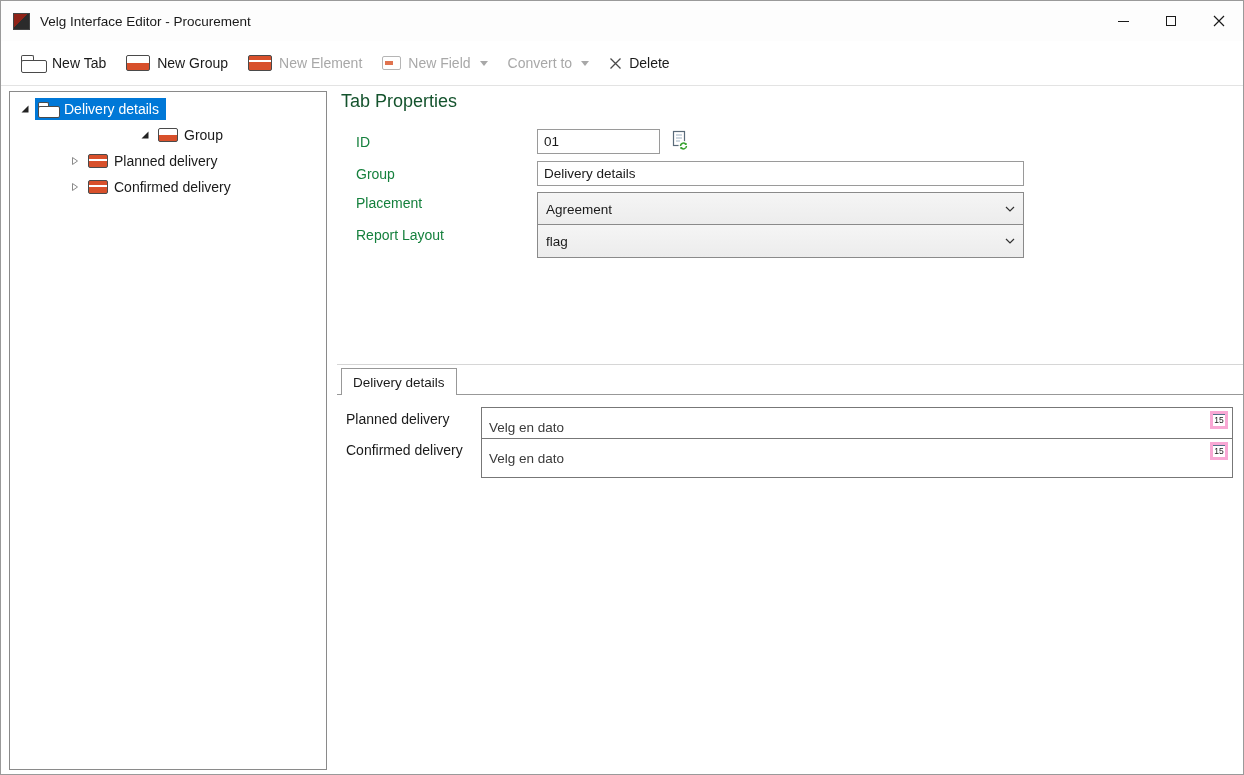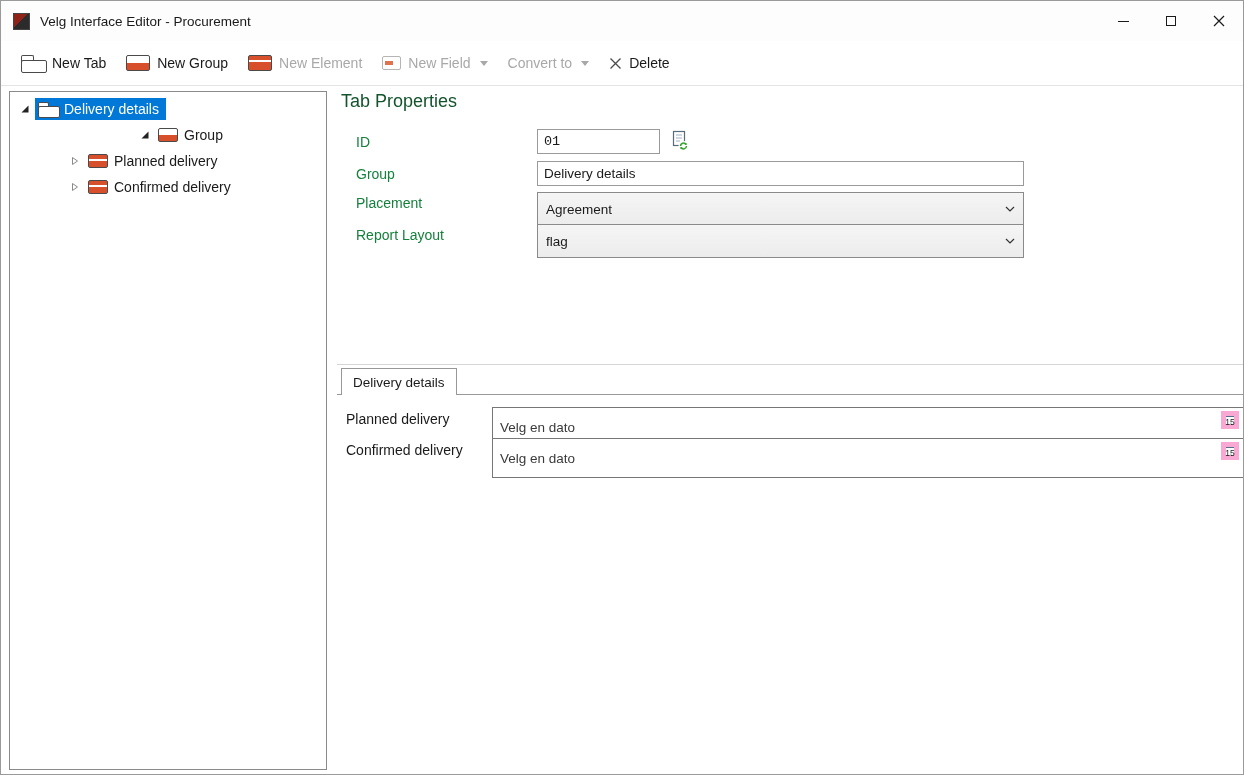--- a/index.html
+++ b/index.html
@@ -47,24 +47,24 @@
   .fld-label { position:absolute; left:355px; font-size:14px; color:#15803d; }
   .txt-input { position:absolute; height:25px; border:1px solid #9a9a9a; background:#fff; font-family:inherit; font-size:13.5px; color:#1a1a1a; padding:0 6px; }
   .copy-btn { position:absolute; left:666px; top:127px; width:26px; height:28px; background:none; border:none; cursor:pointer; padding:0; }
   .combo { position:absolute; left:536px; width:487px; height:25px; border:1px solid #8a8a8a; background:linear-gradient(#f5f5f5,#ececec); display:flex; align-items:center; justify-content:space-between; padding:16px 8px; font-size:13.5px; color:#1a1a1a; cursor:pointer; }
 
   
   .split-line { position:absolute; left:336px; top:363px; width:908px; height:1px; background:#d6d6d6; }
   .tabstrip-line { position:absolute; left:336px; top:393px; width:908px; height:1px; background:#989898; z-index:1; }
   .preview-tab { position:absolute; left:340px; top:367px; width:116px; height:27px; background:#fff; border:1px solid #989898; border-bottom:none; z-index:2; display:flex; align-items:center; padding-left:11px; font-size:13.5px; color:#1a1a1a; cursor:pointer; }
   .prev-label { position:absolute; left:345px; font-size:14px; color:#1a1a1a; }
-  .date-field { position:absolute; left:480px; width:752px; height:40px; border:1px solid #777; background:#fff;margin-left:11px; }
+  .date-field { position:absolute; left:480px; width:752px; height:40px; border:1px solid #777; background:#fff; }
   .date-field input { width:100%; height:100%; border:none; padding:0 28px 0 7px; font-family:inherit; font-size:13.5px; color:#222; }
   .date-field input::placeholder { color:#3a3a3a; opacity:1; }
-  .cal-icon { position:absolute; right:4px; top:3px; width:18px; height:18px; border:5px solid #f9a8d4; background:#fff; display:flex; flex-direction:column; align-items:center; cursor:pointer; }
+  .cal-icon { position:absolute; right:4px; top:3px; width:18px; height:18px; border:3px solid #f9a8d4; background:#fff; display:flex; flex-direction:column; align-items:center; cursor:pointer; }
   .cal-top { width:100%; height:4px; background:#b9c8d8; border-bottom:1px solid #55718a; }
   .cal-day { font-size:8.5px; line-height:11px; color:#1a1a1a; }
 </style>
 </head>
 <body>
 
 <div class="window">
 
   <div class="titlebar">
     <span class="app-icon"></span>
@@ -161,21 +161,21 @@
       <span class="tree-node">
         <span class="icon-element sm"></span>
         <span>Confirmed delivery</span>
       </span>
     </div>
   </div>
 
   <div class="props-heading">Tab Properties</div>
 
   <span class="fld-label" style="top:133px;">ID</span>
-  <input class="txt-input" style="left: 536px; top: 128px; width: 123px; font-family: Liberation Mono, monospace;" value="01">
+  <input class="txt-input" style="left: 536px; top: 128px; width: 123px;" value="01">
   <button class="copy-btn">
     <svg width="22" height="24" viewBox="0 0 22 24">
       <rect x="4.5" y="2.5" width="11" height="14" fill="#fff" stroke="#5a6b7a" stroke-width="1.2"></rect>
       <path d="M7,6 h6 M7,9 h6 M7,12 h4" stroke="#9fb2c2" stroke-width="1"></path>
       <circle cx="14.5" cy="17" r="5" fill="#fff"></circle>
       <path d="M11.5,17 a3,3 0 0 1 5.6,-1.4" fill="none" stroke="#35a12e" stroke-width="1.5"></path>
       <path d="M17.5,17 a3,3 0 0 1 -5.6,1.4" fill="none" stroke="#35a12e" stroke-width="1.5"></path>
       <path d="M17.8,14 l-0.4,2.2 -2.1,-0.9 Z" fill="#35a12e"></path>
       <path d="M11.2,20 l0.4,-2.2 2.1,0.9 Z" fill="#35a12e"></path>
     </svg>

